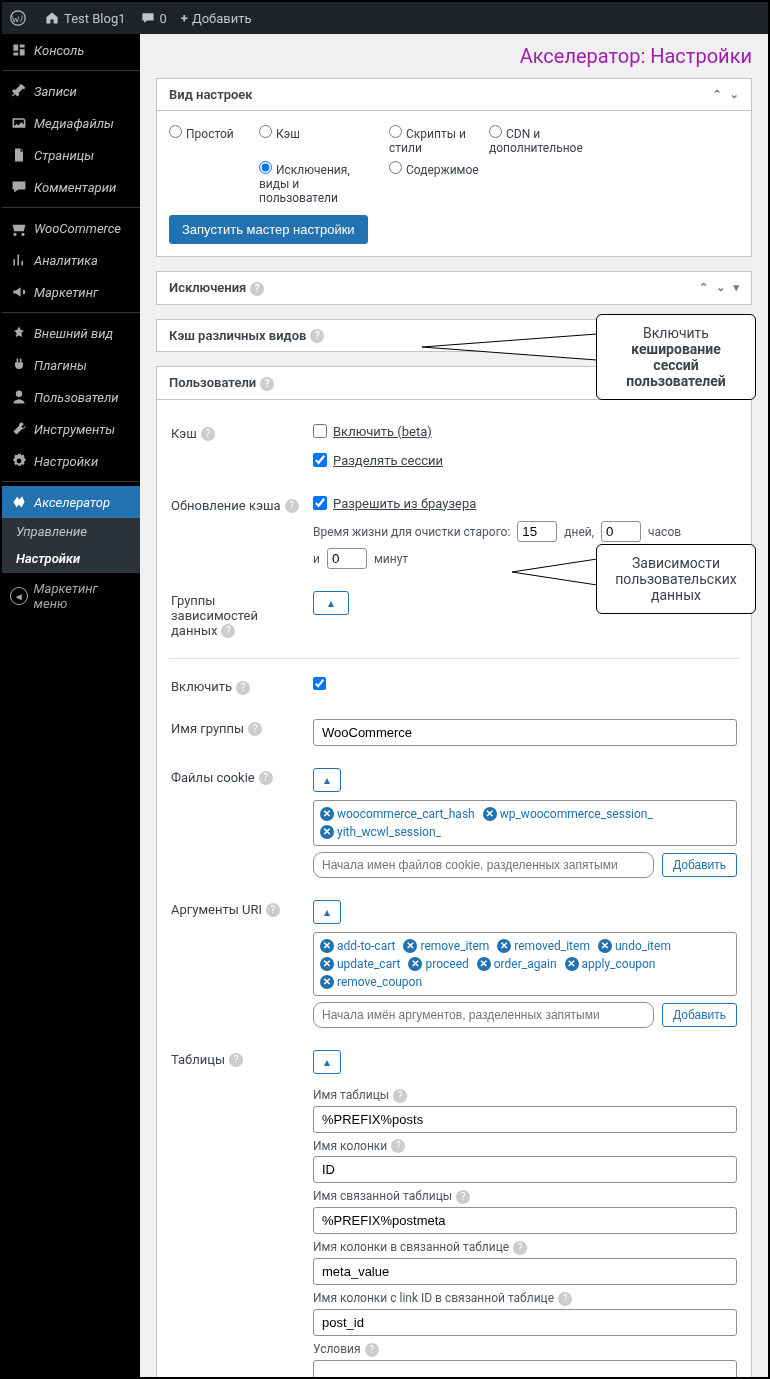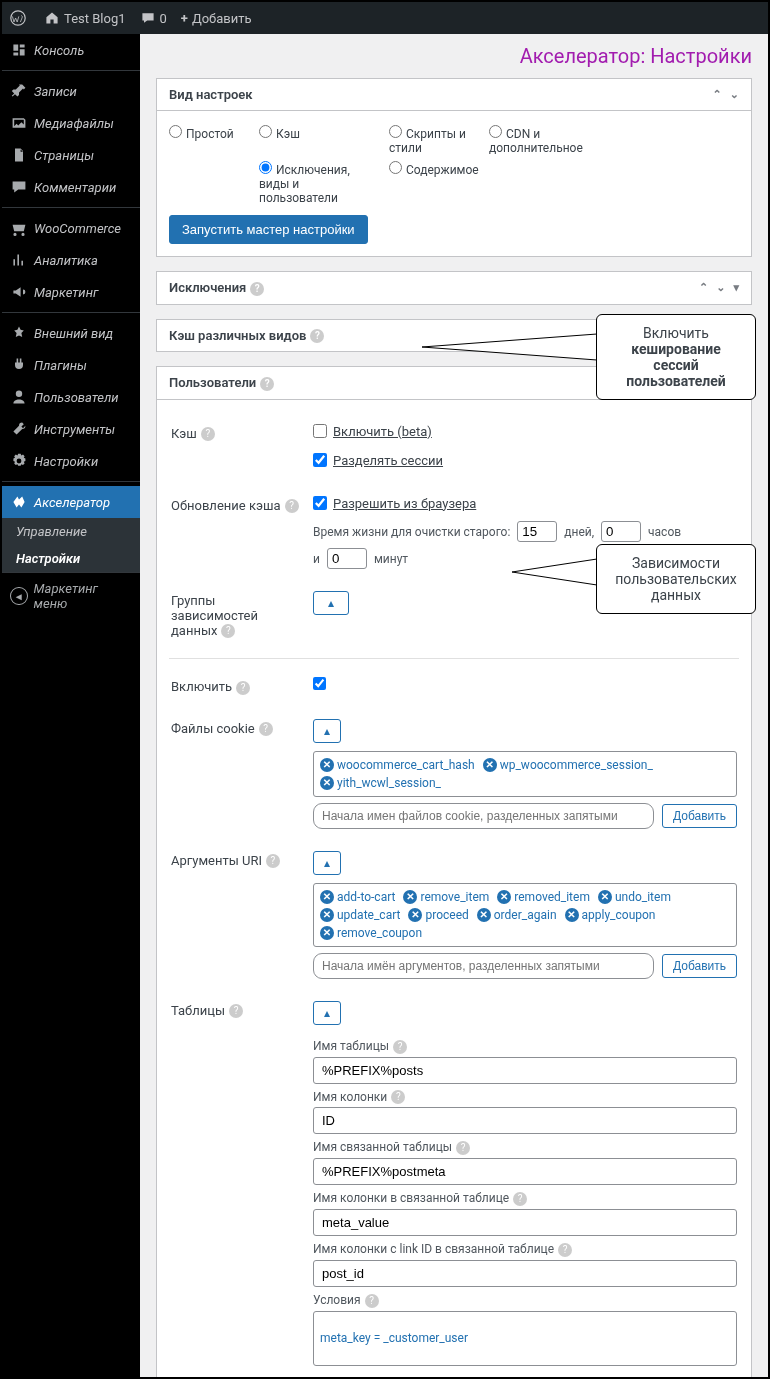--- a/index.html
+++ b/index.html
@@ -332,20 +332,24 @@
           </tbody>
             </table>
           <hr class="hr">
           <table class="form-table">
             <tbody>
                 <tr>
               <th><span>Включить</span><span class="help-ic">?</span></th>
               <td><input type="checkbox" checked="" style=""></td>
             </tr>
             <tr>
+              <th><span>Имя группы</span><span class="help-ic">?</span></th>
+              <td><input type="text" class="text-input" value="WooCommerce" style=""></td>
+            </tr>
+            <tr>
               <th><span>Файлы cookie</span><span class="help-ic">?</span></th>
               <td>
                 <button class="btn-outline sm">▴</button>
                 <div class="tagbox" id="cookies-tags" style="margin-top:8px;">
                       <span class="tag"><span class="xr">✕</span>woocommerce_cart_hash</span>
                       <span class="tag"><span class="xr">✕</span>wp_woocommerce_session_</span>
                       <span class="tag"><span class="xr">✕</span>yith_wcwl_session_</span>
                     </div>
                 <div class="input-row">
                   <input type="text" placeholder="Начала имен файлов cookie, разделенных запятыми" style="">

